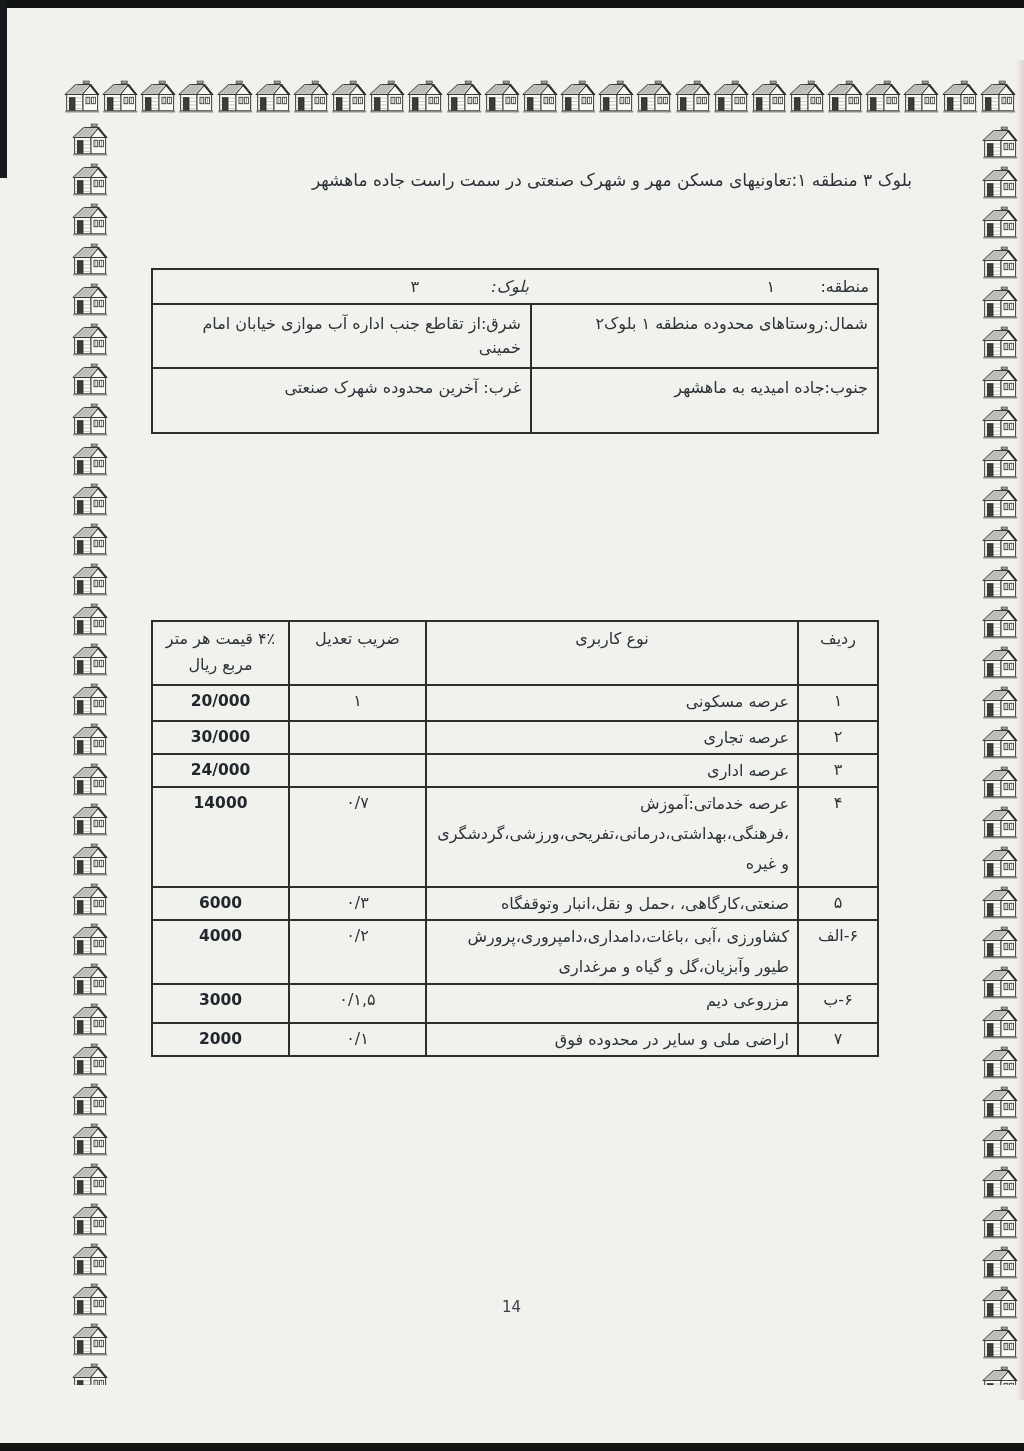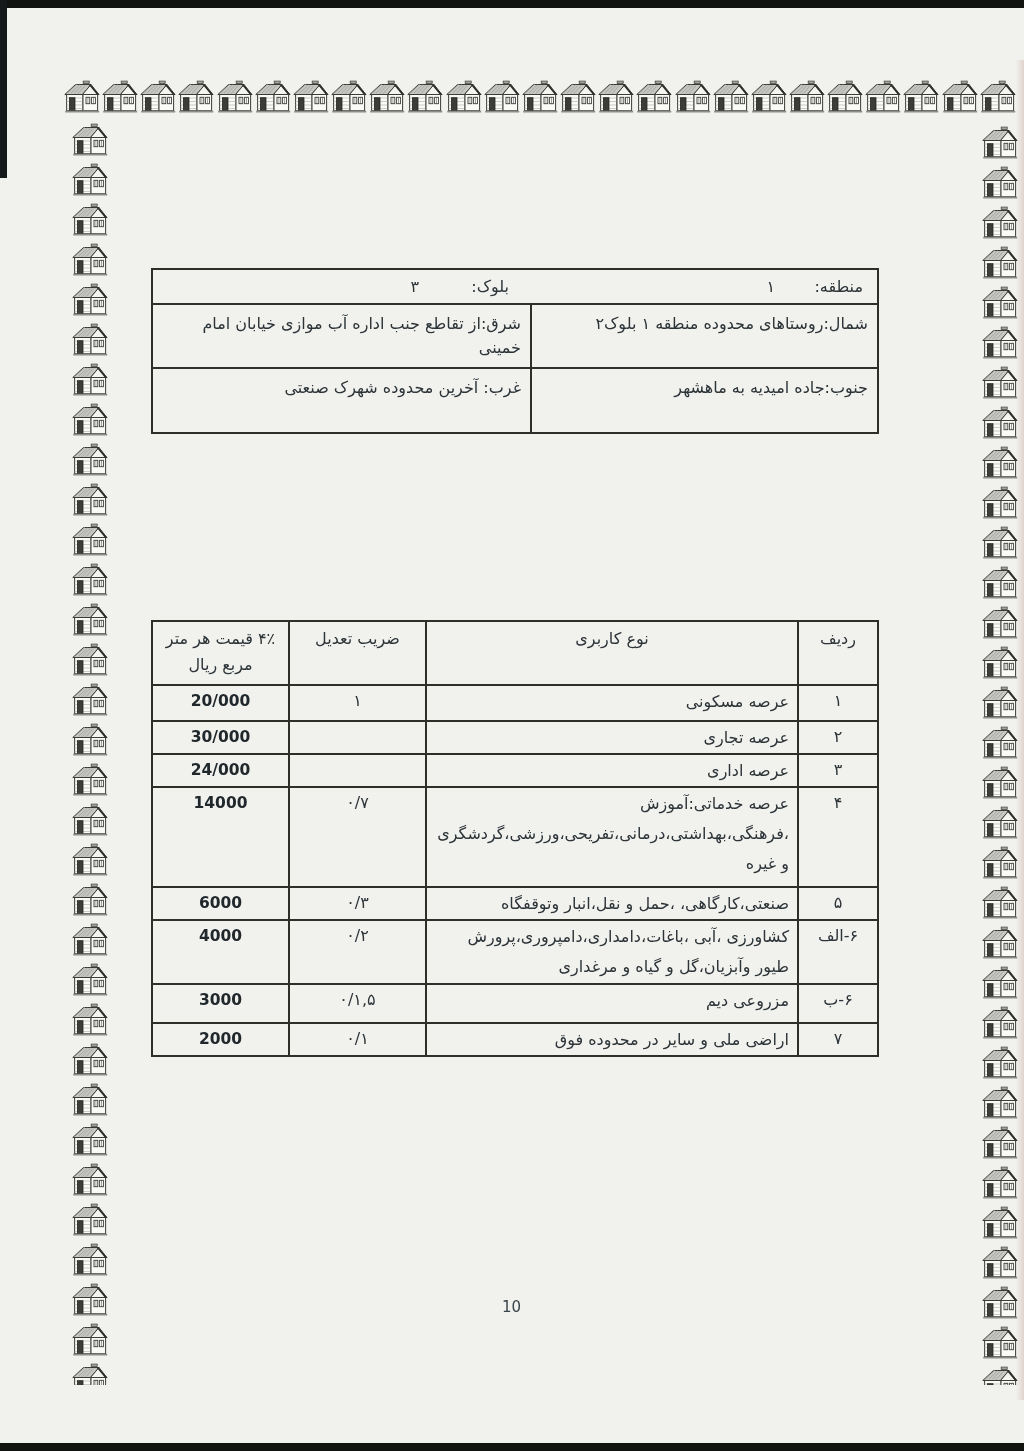--- a/index.html
+++ b/index.html
@@ -42,23 +42,23 @@
   
   table { border-collapse:collapse; direction:rtl; table-layout:fixed; }
   td, th { border:2px solid #2f2f2a; vertical-align:top; font-size:16px; font-weight:normal; padding:0; }
 
   #region-table { position:absolute; left:151px; top:268px; width:726px; }
   #region-table .r1 td { height:33px; position:relative; }
   #region-table .r2 td { height:55px;margin-top:6px; }
   #region-table .r3 td { height:56px; }
   #region-table td.txt { padding:7px 9px 0; line-height:24px; }
   .pos { position:absolute; top:5px; line-height:24px; }
-  .pos-region-label { right:14px; }
+  .pos-region-label { right:8px; }
   .pos-region-value { right:102px; }
-  .pos-block-label  { right:368px; }
+  .pos-block-label  { right:348px;font-style:italic; }
   .pos-block-value  { right:458px; }
 
   #price-table { position:absolute; left:151px; top:620px; width:726px; }
   #price-table th { height:58px; text-align:center; vertical-align:top; padding-top:4px; line-height:26px;margin-left:20px; }
   #price-table .hdr-price span { display:block; }
   #price-table td { line-height:30px; }
   td.usage  { text-align:right; padding:1px 8px 0 4px; white-space:pre-line;margin-top:17px; }
   td.coef   { text-align:center; }
   td.rownum { text-align:center; }
   td.num    { text-align:center; font-weight:bold; font-size:15.5px; color:#20282c; }
@@ -371,20 +371,21 @@
         <use href="#house-shape"></use>
       </svg>
       <svg class="house" viewBox="0 0 36 33">
         <use href="#house-shape"></use>
       </svg>
       <svg class="house" viewBox="0 0 36 33">
         <use href="#house-shape"></use>
       </svg>
     </div>
 
+  <div class="title">بلوک ۳ منطقه ۱:تعاونیهای مسکن مهر و شهرک صنعتی در سمت راست جاده ماهشهر</div>
 
   <table id="region-table">
     <colgroup>
         <col style="width:347px">
         <col style="width:379px">
       </colgroup>
     <tbody>
         <tr class="r1">
       <td colspan="2">
         <span class="pos pos-region-label">منطقه:</span>
@@ -468,15 +469,15 @@
     </tr>
     <tr class="pr7">
       <td class="rownum">۷</td>
       <td class="usage">اراضی ملی و سایر در محدوده فوق</td>
       <td class="coef">۰/۱</td>
       <td class="num">2000</td>
     </tr>
   </tbody>
     </table>
 
-  <div class="page-num">10</div>
+  <div class="page-num">14</div>
 
 </div>
 
 </body></html>

